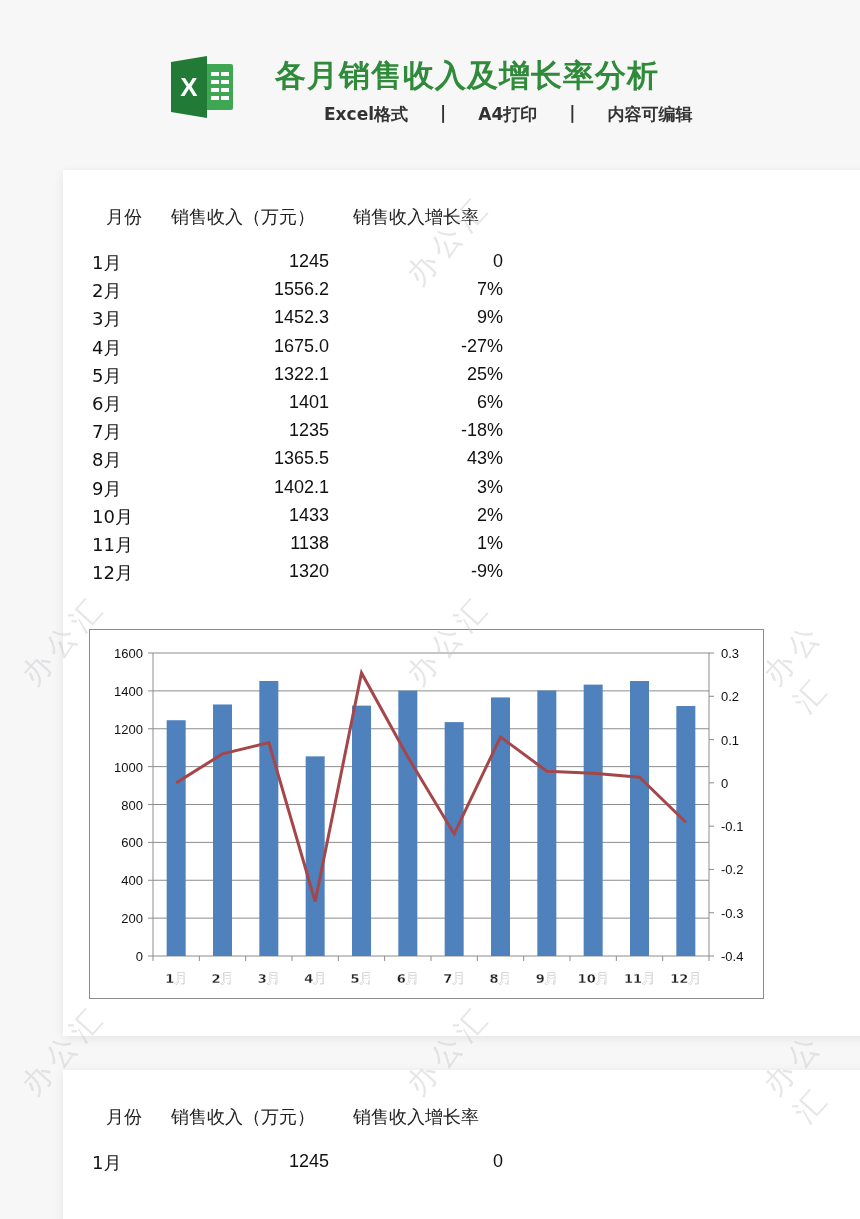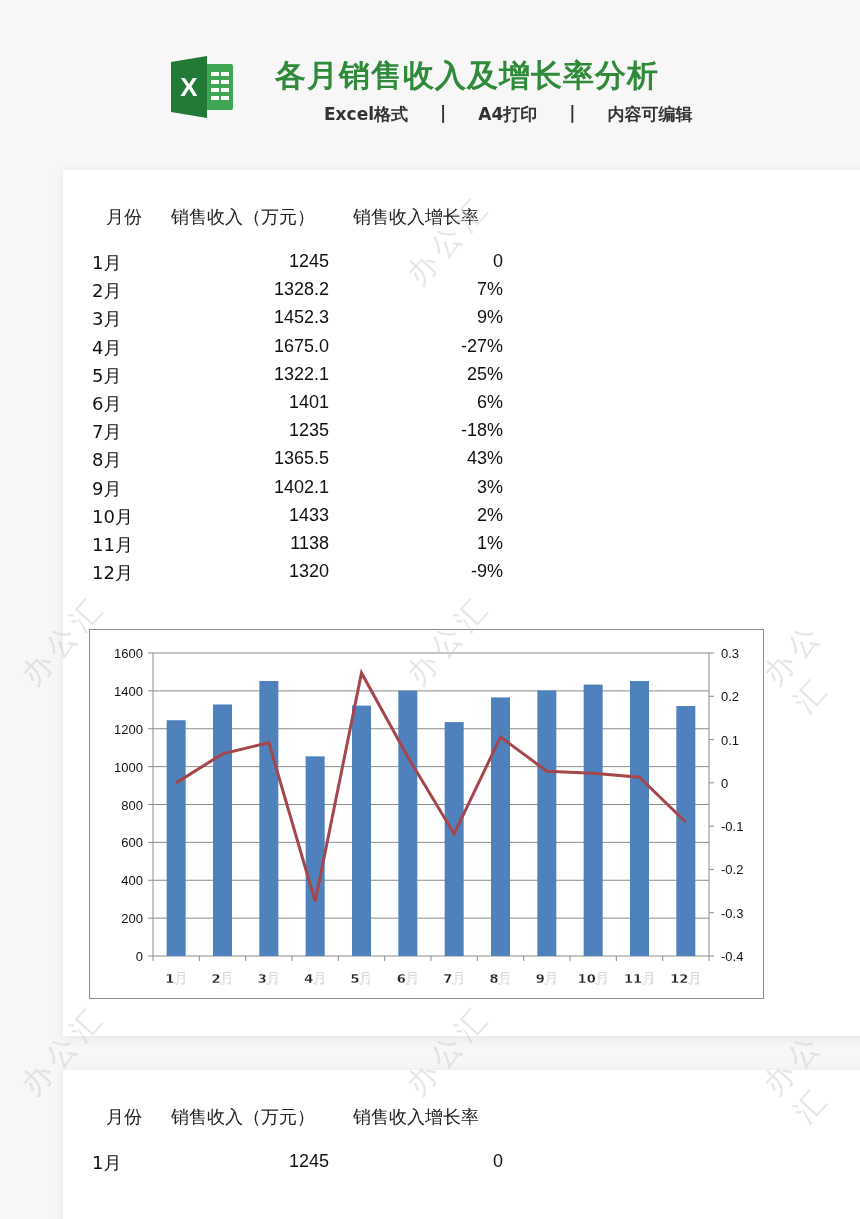--- a/index.html
+++ b/index.html
@@ -89,21 +89,21 @@
     <div class="th" style="left:108px">销售收入（万元）</div>
     <div class="th" style="left:290px">销售收入增长率</div>
     <div id="rows">
         <div class="row" style="top: 81px;">
           <span class="cell-month">1月</span>
           <span class="cell-rev">1245</span>
           <span class="cell-rate">0</span>
         </div>
         <div class="row" style="top: 109.2px;">
           <span class="cell-month">2月</span>
-          <span class="cell-rev">1328.2</span>
+          <span class="cell-rev">1556.2</span>
           <span class="cell-rate">7%</span>
         </div>
         <div class="row" style="top: 137.4px;">
           <span class="cell-month">3月</span>
           <span class="cell-rev">1452.3</span>
           <span class="cell-rate">9%</span>
         </div>
         <div class="row" style="top: 165.6px;">
           <span class="cell-month">4月</span>
           <span class="cell-rev">1675.0</span>

